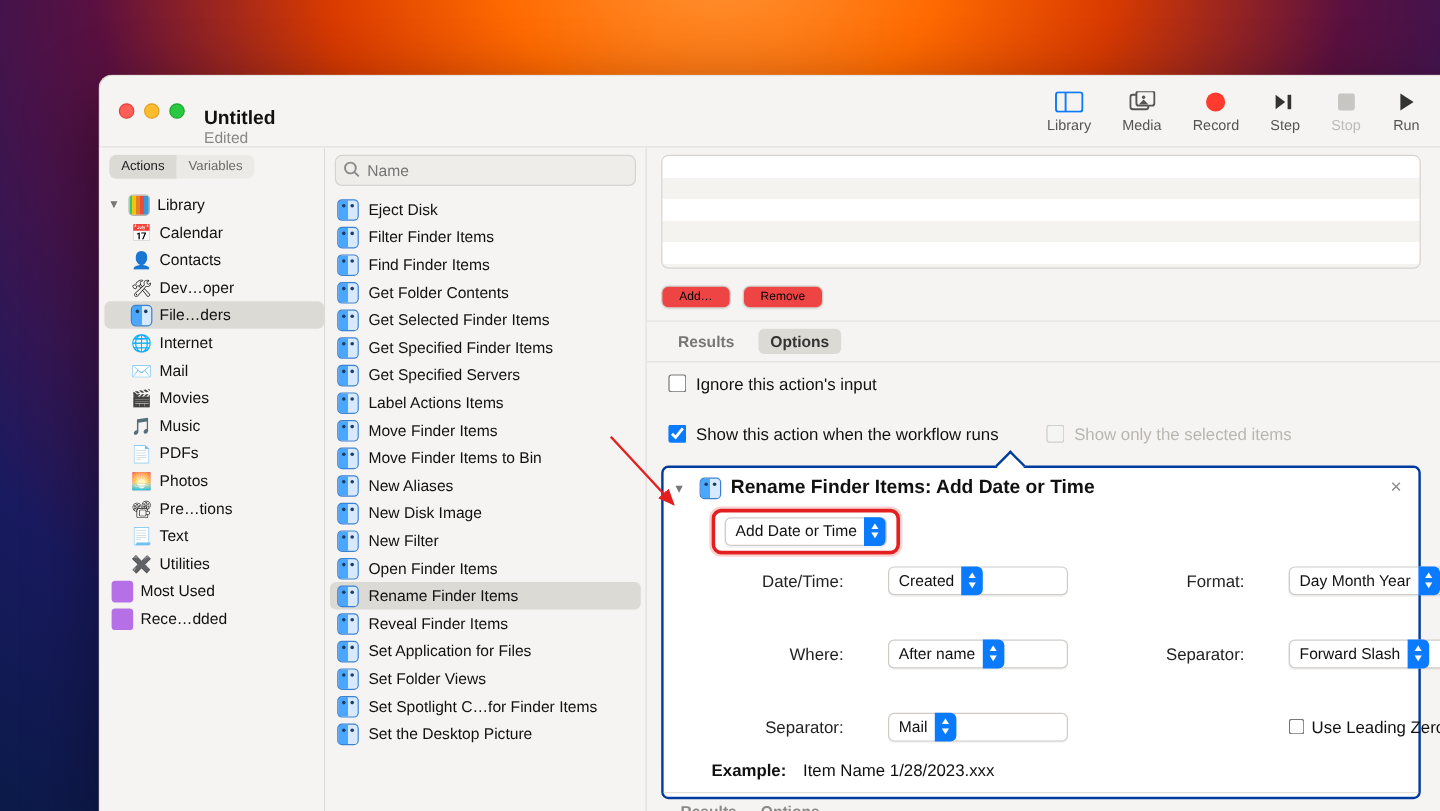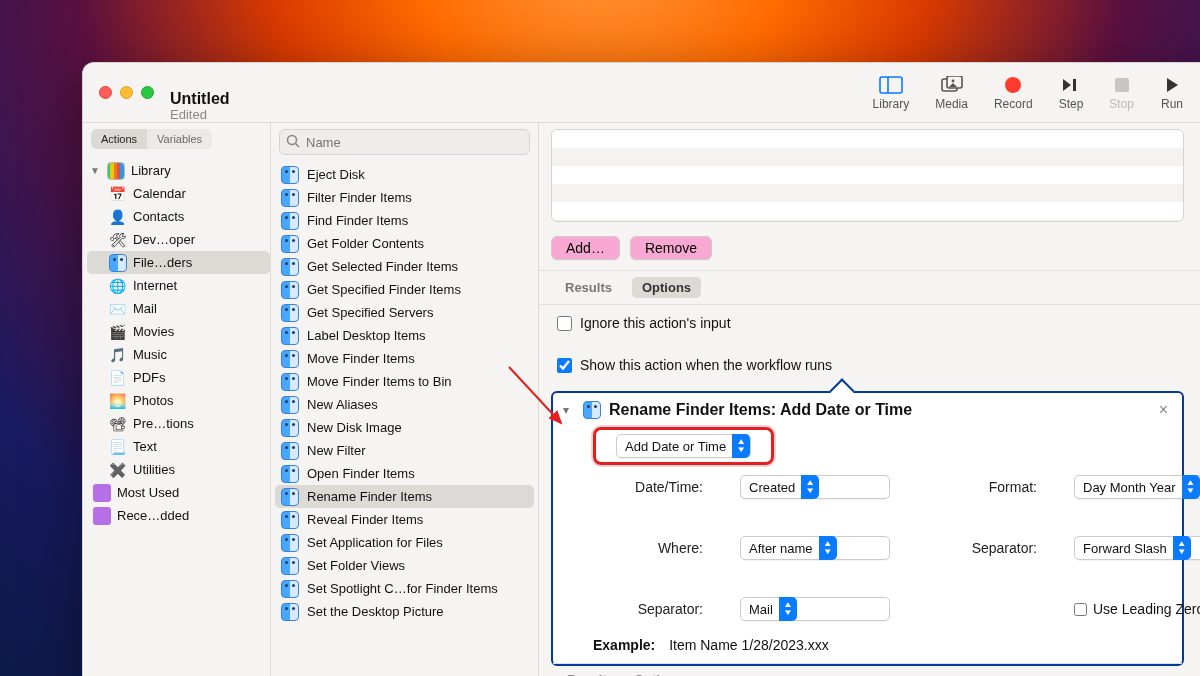--- a/index.html
+++ b/index.html
@@ -65,21 +65,21 @@
   .finder-ic { width:18px; height:18px; border-radius:4px; background:linear-gradient(90deg,#4aa7ff 50%,#d7e9ff 50%); border:1px solid #3a82d4; position:relative;}
   .finder-ic::after { content:""; position:absolute; left:3px; top:3px; width:3px; height:3px; background:#1a3e63; border-radius:50%; box-shadow:7px 0 #1a3e63;}
 
   .right { flex:1; display:flex; flex-direction:column; background:#f6f4f2; min-width:0; position:relative;}
   .wf-top {
     margin: 6px 16px 6px 12px;
     height: 104px;
     border:1px solid #d7d4d0; border-radius:6px; background:repeating-linear-gradient(#fff,#fff 18px,#f5f3f0 18px,#f5f3f0 36px);
   }
   .btn-row { display:flex; gap:10px; margin:8px 16px 10px 12px;}
-  .mac-btn { background:#f9a8d4; border:1px solid #cfccc7; border-radius:6px; padding:3px 14px; font-size:14px; box-shadow:0 1px 1px rgba(0,0,0,.04); cursor:pointer;}
+  .mac-btn { background:#ef4444; border:1px solid #cfccc7; border-radius:6px; padding:3px 14px; font-size:10px; box-shadow:0 1px 1px rgba(0,0,0,.04); cursor:pointer;}
   .subtabs { display:flex; gap:10px; padding:6px 16px; border-top:1px solid #e3e0dc; border-bottom:1px solid #e3e0dc;}
   .subtabs span { font-size:13px; color:#777; padding:3px 10px; border-radius:5px; font-weight:600;}
   .subtabs span.active { background:#dcdad5; color:#333;}
   .opts { padding:10px 18px; display:flex; flex-direction:column; gap:26px;}
   .ck { display:flex; align-items:center; gap:8px; font-size:14px;}
   .ck input { width:15px; height:15px; accent-color:#0a7aff;}
   .ck.dis { color:#b9b6b2;}
 
   .action-card {
     position:relative;
@@ -91,21 +91,21 @@
   }
   .card-arrow {
     position:absolute; top:-11px; left:280px; width:18px; height:18px; background:#fff; border-left:2px solid #003b9c; border-top:2px solid #003b9c; transform:rotate(45deg);
   }
   .card-head { display:flex; align-items:center; gap:8px; padding:8px 10px 4px 10px;}
   .card-head .ttl { font-weight:700; font-size:16px;}
   .card-head .chev2 { color:#777; font-size:12px; width:12px;}
   .card-close { margin-left:auto; color:#888; font-size:16px; padding:0 4px; cursor:pointer;}
   .card-body { padding:4px 14px 0 40px; display:flex; flex-direction:column; gap:10px;}
 
-  .hl-red { display:inline-flex; padding:4px 20px; border:3px solid #e41f1f; border-radius:8px; box-shadow:0 0 0 2px rgba(228,31,31,.2);align-items:center;}
+  .hl-red { display:inline-flex; padding:4px 8px; border:3px solid #e41f1f; border-radius:8px; box-shadow:0 0 0 2px rgba(228,31,31,.2);align-items:center;}
   .select { display:inline-flex; align-items:center; background:#fff; border:1px solid #cfccc7; border-radius:5px; height:24px; font-size:13px; padding:0 0 0 8px; box-shadow:0 1px 1px rgba(0,0,0,.05);}
   .select .cap { padding-right:6px;}
   .select .arr { background:#0a7aff; color:#fff; width:18px; height:24px; display:flex; align-items:center; justify-content:center; border-top-right-radius:5px; border-bottom-right-radius:5px; font-size:10px; line-height:1;}
   .select .arr span { transform:scaleY(.8);}
   .grid2 { display:grid; grid-template-columns: 110px 150px 110px 200px; column-gap:18px; row-gap:10px; align-items:center;gap:37px;}
   .lbl { text-align:right; font-size:14px; color:#222;}
   .ck-inline { display:flex; align-items:center; gap:6px; font-size:14px;}
   .example { margin-top:6px; font-size:14px;}
   .example b { font-weight:600; margin-right:10px;}
   .card-tabs { margin-top:10px; border-top:1px solid #e3e0dc; padding:8px 14px; display:flex; gap:20px;}
@@ -303,21 +303,21 @@
           <div class="act-row">
             <span class="finder-ic"></span>
             <span>Get Specified Finder Items</span>
           </div>
           <div class="act-row">
             <span class="finder-ic"></span>
             <span>Get Specified Servers</span>
           </div>
           <div class="act-row">
             <span class="finder-ic"></span>
-            <span>Label Desktop Items</span>
+            <span>Label Actions Items</span>
           </div>
           <div class="act-row">
             <span class="finder-ic"></span>
             <span>Move Finder Items</span>
           </div>
           <div class="act-row">
             <span class="finder-ic"></span>
             <span>Move Finder Items to Bin</span>
           </div>
           <div class="act-row">
@@ -375,20 +375,24 @@
       </div>
       <div class="opts">
         <label class="ck">
           <input type="checkbox" style="">
           <span>Ignore this action's input</span>
         </label>
         <div style="display:flex; gap:40px; align-items:center;">
           <label class="ck">
             <input type="checkbox" checked="" style="">
             <span>Show this action when the workflow runs</span>
+          </label>
+          <label class="ck dis">
+            <input type="checkbox" disabled="" style="">
+            <span>Show only the selected items</span>
           </label>
         </div>
       </div>
 
       <div class="action-card">
         <div class="card-arrow"></div>
         <svg class="annotate-arrow" width="80" height="80">
           <defs>
               <marker id="ah" markerWidth="8" markerHeight="8" refX="6" refY="3" orient="auto">
                 <path d="M0,0 L7,3 L0,6 Z" fill="#e41f1f"></path>

